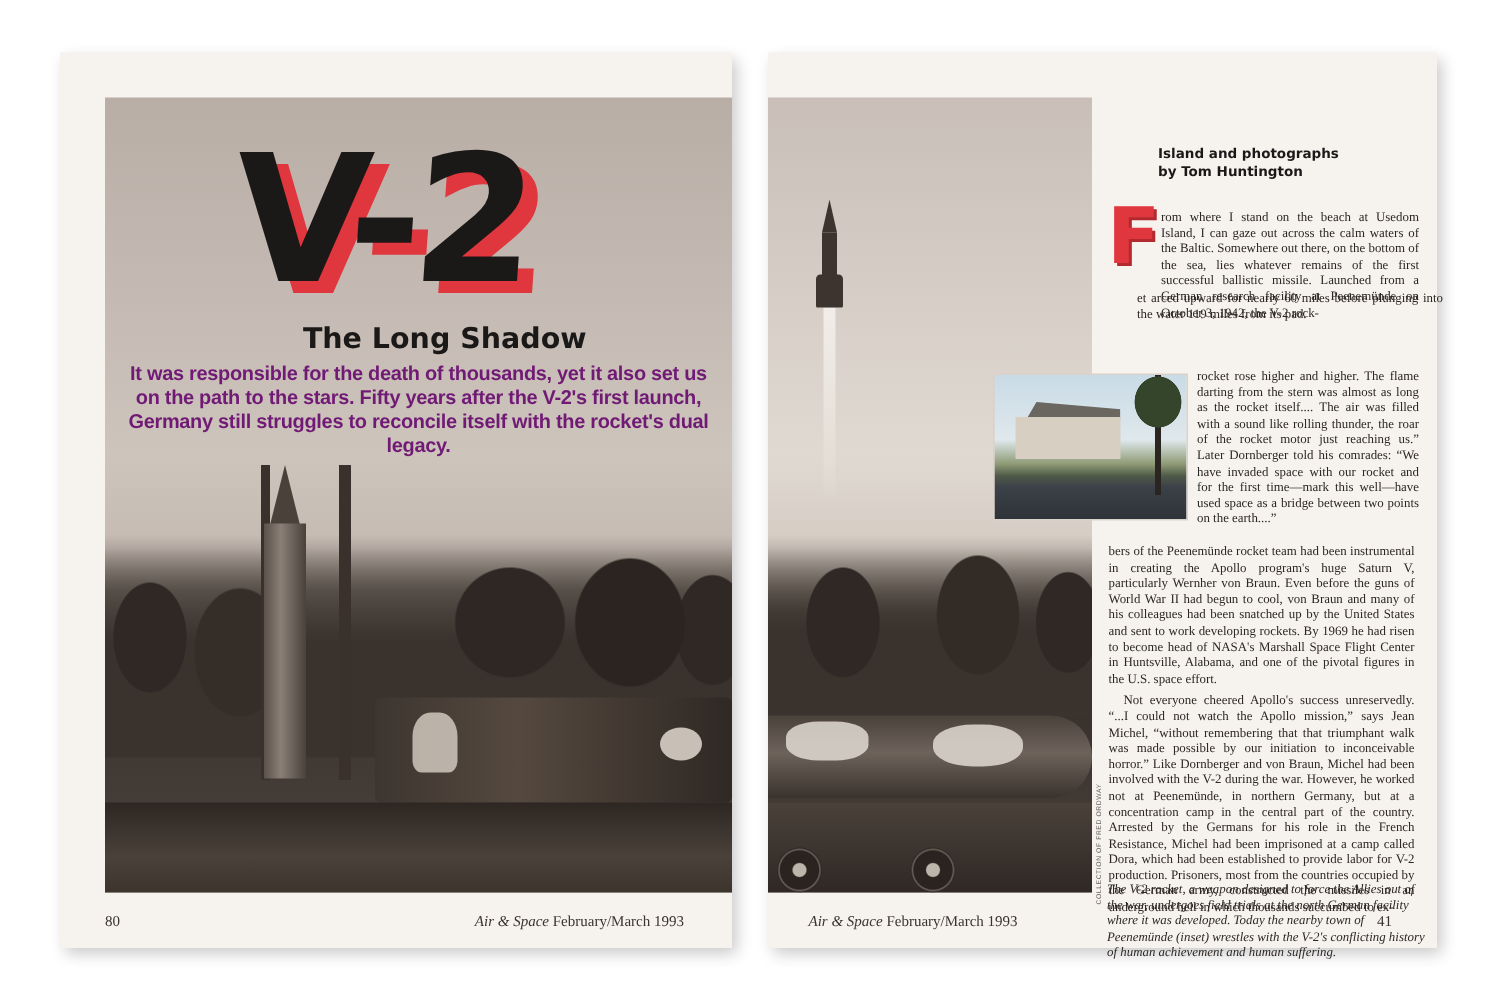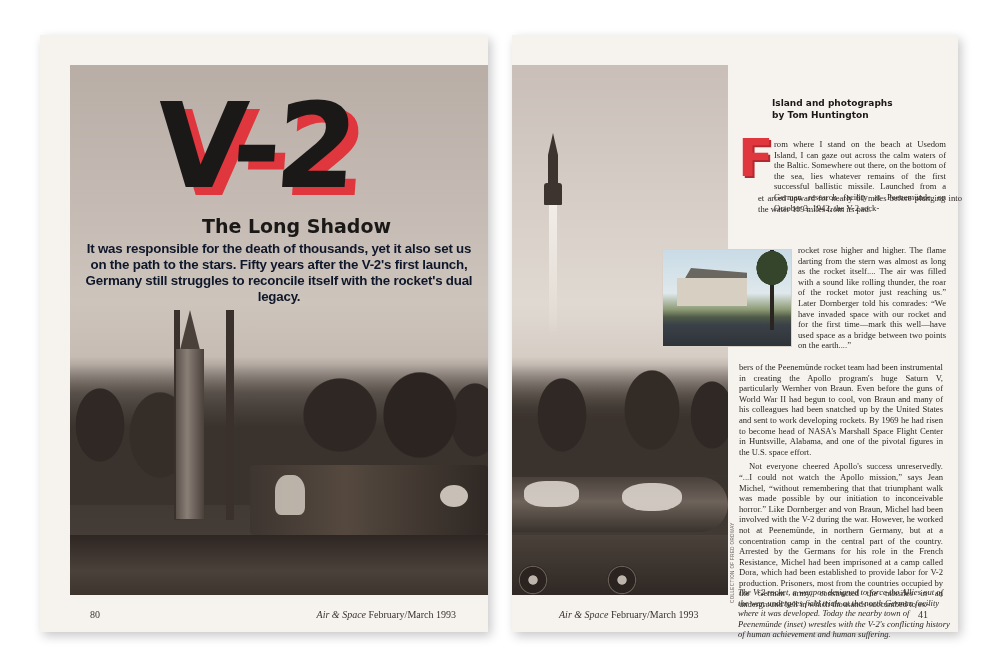--- a/index.html
+++ b/index.html
@@ -23,23 +23,23 @@
   .rocket-l-body { position:absolute; left:106px; top:284px; width:28px; height:170px; background: linear-gradient(90deg,#5a514a,#8a7f77 40%,#4a413b); }
   .trailer-l { position:absolute; left:180px; top:400px; width:238px; height:70px; background: linear-gradient(90deg, #3d3530, #55493f 40%, #2f2824); border-radius:4px; }
   .camo1 { position:absolute; left:205px; top:410px; width:30px; height:40px; background:#d8cfc6; border-radius:40% 40% 20% 20%; opacity:0.8; }
   .camo2 { position:absolute; left:370px; top:420px; width:28px; height:22px; background:#e2d9d0; border-radius:50%; opacity:0.85; }
   .ground-l { position:absolute; left:0; top:470px; width:418px; height:60px; background: linear-gradient(180deg,#2e2622,#4a413a 60%,#3d342e); }
 
   .title-wrap { position:absolute; left:30px; top:30px; width:418px; height:230px; }
   .v2-red { position:absolute; left:96px; top:30px; font-family:"DejaVu Sans", sans-serif; font-weight:bold; font-size:118px; color:#e0363d; letter-spacing:-6px; line-height:1; transform:skewX(-4deg); }
   .v2-black { position:absolute; left:86px; top:22px; font-family:"DejaVu Sans", sans-serif; font-weight:bold; font-size:118px; color:#1b1818; letter-spacing:-6px; line-height:1; transform:skewX(-4deg); }
   .subtitle { position:absolute; left:0; width:453px; top:150px; text-align:center; font-family:"DejaVu Sans", sans-serif; font-weight:bold; font-size:19px; color:#1b1818; }
-  .dek { position:absolute; left:8px; width:402px; top:176px; text-align:center; font-family:"Liberation Sans", sans-serif; font-weight:bold; font-size:13.3px; line-height:16px; color:#0f172a; letter-spacing:-0.2px; }
+  .dek { position:absolute; left:8px; width:402px; top:176px; text-align:center; font-family:"Liberation Sans", sans-serif; font-weight:bold; font-size:13.3px; line-height:16px; color:#701a75; letter-spacing:-0.2px; }
 
-  .folio { position:absolute; bottom:12px; font-size:10px; color:#3a3330;margin-left:20px; }
+  .folio { position:absolute; bottom:12px; font-size:10px; color:#3a3330; }
   .folio i { font-style:italic; }
   #folio-left-num { left:30px; }
   #folio-left-mag { right:32px; }
   #folio-right-mag { left:27px; }
   #folio-right-num { right:30px; }
 
   
   .photo-right { position:absolute; left:0; top:30px; width:216px; height:530px; overflow:hidden;
     background: linear-gradient(180deg,#c9bfb8 0%,#d8d0c9 30%,#e0d9d2 45%,#d6cdc5 55%,#5c524b 65%,#3a322d 78%,#4a413a 100%); }
   .exhaust { position:absolute; left:37px; top:140px; width:8px; height:130px; background:linear-gradient(180deg,#f2ede8,#e6dfd8 70%,transparent); }

